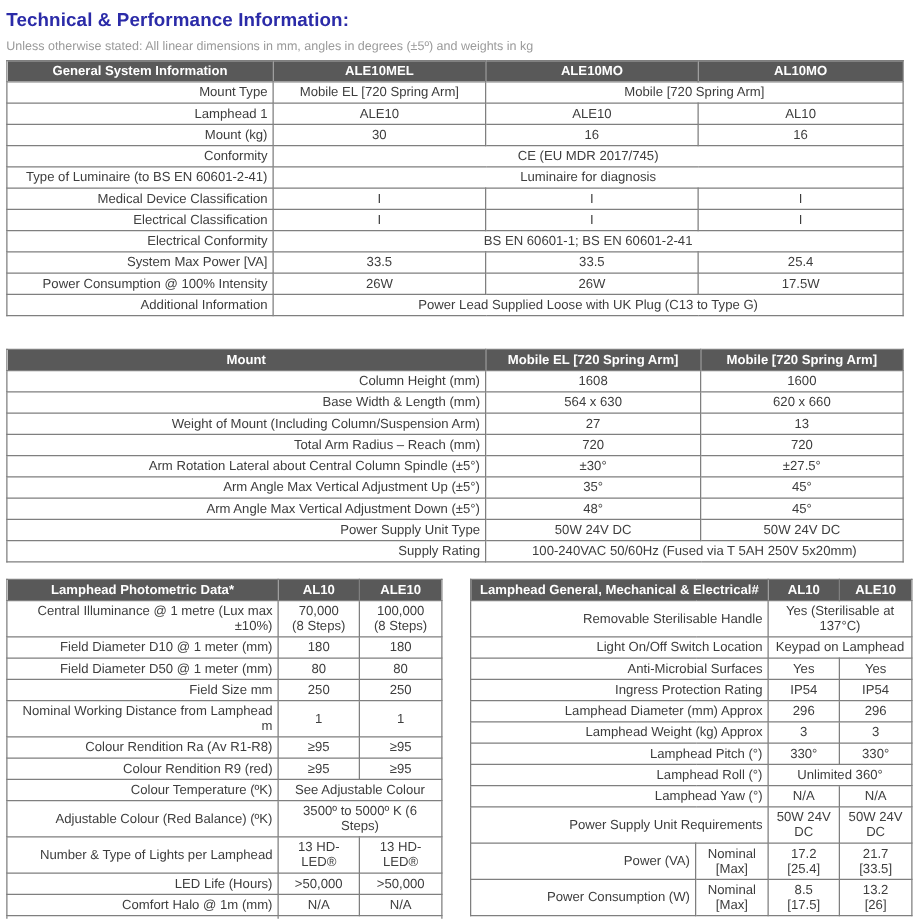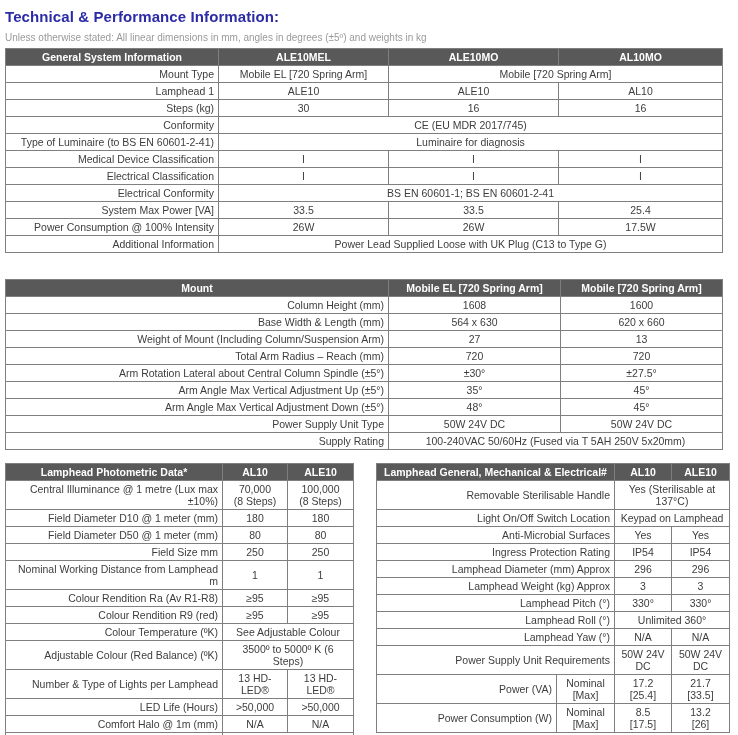--- a/index.html
+++ b/index.html
@@ -61,21 +61,21 @@
           <td>Mobile EL [720 Spring Arm]</td>
           <td colspan="2">Mobile [720 Spring Arm]</td>
         </tr>
         <tr>
           <td class="lbl">Lamphead 1</td>
           <td>ALE10</td>
           <td>ALE10</td>
           <td>AL10</td>
         </tr>
         <tr>
-          <td class="lbl">Steps (kg)</td>
+          <td class="lbl">Mount (kg)</td>
           <td>30</td>
           <td>16</td>
           <td>16</td>
         </tr>
         <tr>
           <td class="lbl">Conformity</td>
           <td colspan="3">CE (EU MDR 2017/745)</td>
         </tr>
         <tr>
           <td class="lbl">Type of Luminaire (to BS EN 60601-2-41)</td>

